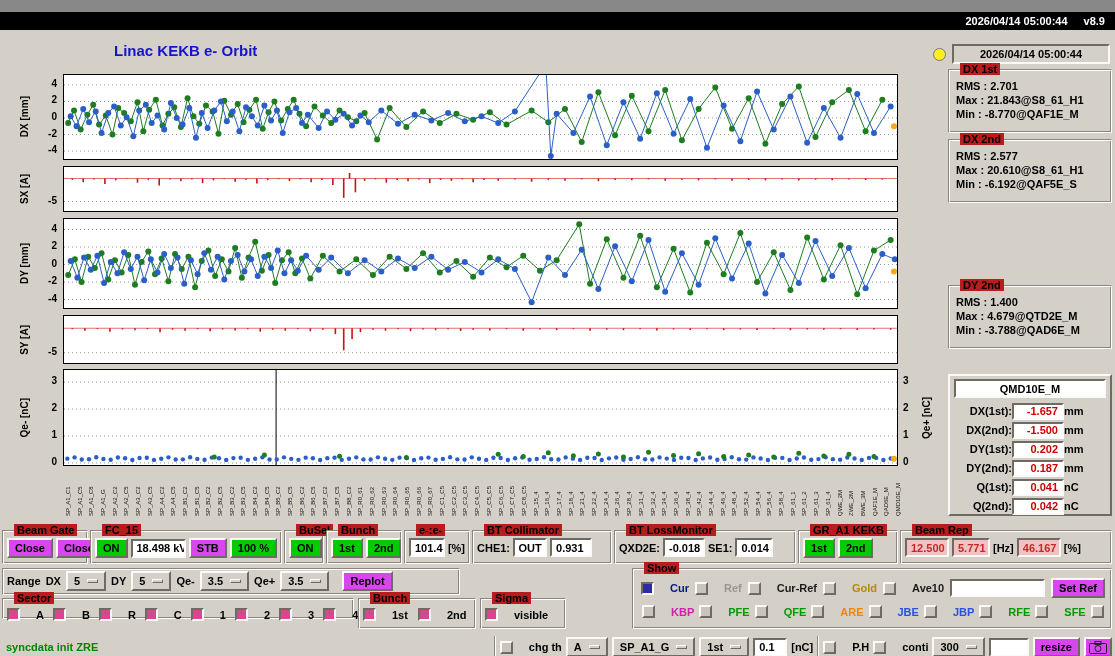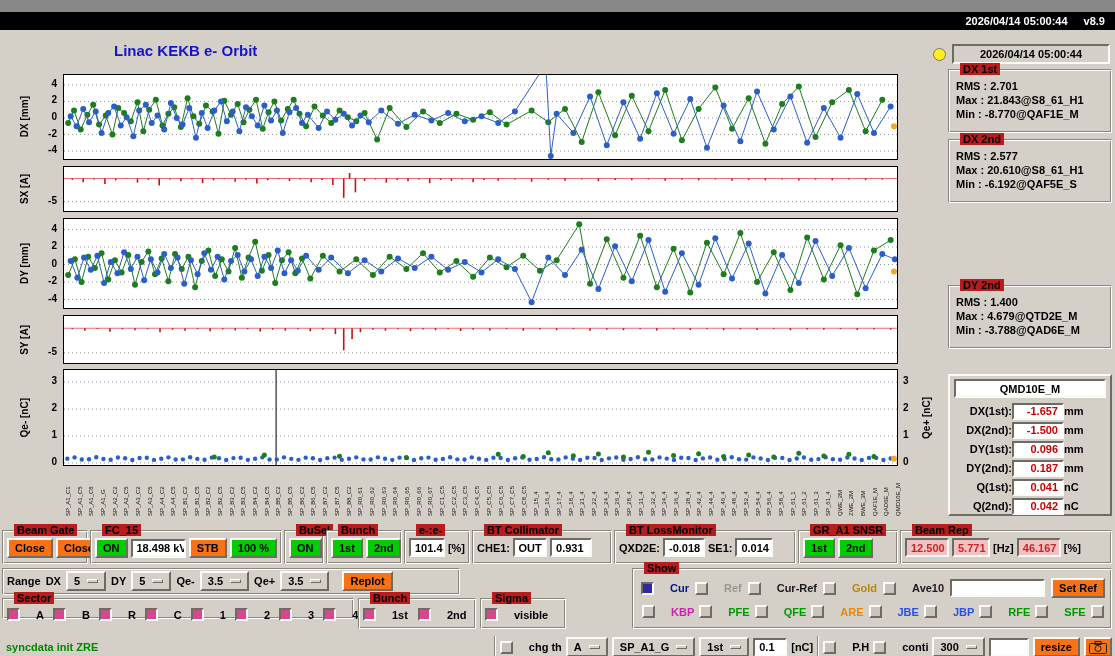--- a/index.html
+++ b/index.html
@@ -15,21 +15,21 @@
   .tsbox { position:absolute; left:952px; top:32px; width:158px; height:20px;
            border-top:2px solid #6f6b63; border-left:2px solid #6f6b63; border-bottom:2px solid #fbfaf8; border-right:2px solid #fbfaf8;
            display:flex; align-items:center; justify-content:center; background:#d4d0c8; }
   .gbox { position:absolute; background:#d4d0c8;
           border-top:1px solid #8a867e; border-left:1px solid #8a867e; border-bottom:1px solid #fff; border-right:1px solid #fff;
           box-shadow: inset 1px 1px 0 #fff, inset -1px -1px 0 #8a867e; }
   .legend { position:absolute; top:-7px; left:11px; background:#b91c1c; padding:0 3px; line-height:12px; white-space:nowrap; }
   .statbox { padding-top:8px; }
   .srow { padding-left:7px; margin-top:2px; font-size:11px; white-space:nowrap; }
   .grow { display:flex; align-items:center; gap:3px; padding:7px 4px 0 4px; }
-  .btn { display:inline-flex; align-items:center; justify-content:center; background:#f97316; padding:0 6px; height:20px;
+  .btn { display:inline-flex; align-items:center; justify-content:center; background:#d946ef; padding:0 6px; height:20px;
          border-top:2px solid #fbfaf8; border-left:2px solid #fbfaf8; border-bottom:2px solid #6f6b63; border-right:2px solid #6f6b63;
          white-space:nowrap; }
   .btn.green { background:#00cc00; }
   .field { display:inline-flex; align-items:center; background:#fff; padding:0 4px; height:19px;
            border-top:2px solid #6f6b63; border-left:2px solid #6f6b63; border-bottom:2px solid #fbfaf8; border-right:2px solid #fbfaf8;
            white-space:nowrap; overflow:hidden; }
   .field.pink { background:#f2c2c2; color:#c62828; }
   .field.red { color:#cc0000; justify-content:flex-end; }
   .om { display:inline-flex; align-items:center; gap:7px; background:#d4d0c8; padding:0 6px; height:20px;
         border-top:2px solid #fbfaf8; border-left:2px solid #fbfaf8; border-bottom:2px solid #6f6b63; border-right:2px solid #6f6b63; }
@@ -104,21 +104,21 @@
       <span class="field red qval">-1.657</span>
       <span class="qunit">mm</span>
     </div>
     <div class="qrow">
       <span class="qlab">DX(2nd):</span>
       <span class="field red qval">-1.500</span>
       <span class="qunit">mm</span>
     </div>
     <div class="qrow">
       <span class="qlab">DY(1st):</span>
-      <span class="field red qval">0.096</span>
+      <span class="field red qval">0.202</span>
       <span class="qunit">mm</span>
     </div>
     <div class="qrow">
       <span class="qlab">DY(2nd):</span>
       <span class="field red qval">0.187</span>
       <span class="qunit">mm</span>
     </div>
     <div class="qrow">
       <span class="qlab">Q(1st):</span>
       <span class="field red qval">0.041</span>
@@ -253,21 +253,21 @@
   <div class="gbox" style="left:614px;top:518px;width:182px;height:34px">
     <span class="legend">BT LossMonitor</span>
     <div class="grow">
       <span>QXD2E:</span>
       <span class="field" style="width:42px">-0.018</span>
       <span>SE1:</span>
       <span class="field" style="width:38px">0.014</span>
     </div>
   </div>
   <div class="gbox" style="left:798px;top:518px;width:100px;height:34px">
-    <span class="legend">GR_A1 SNSR</span>
+    <span class="legend">GR_A1 KEKB</span>
     <div class="grow">
       <span class="btn green">1st</span>
       <span class="btn green">2nd</span>
     </div>
   </div>
   <div class="gbox" style="left:900px;top:518px;width:212px;height:34px">
     <span class="legend">Beam Rep</span>
     <div class="grow">
       <span class="field pink" style="width:44px">12.500</span>
       <span class="field pink" style="width:38px">5.771</span>

